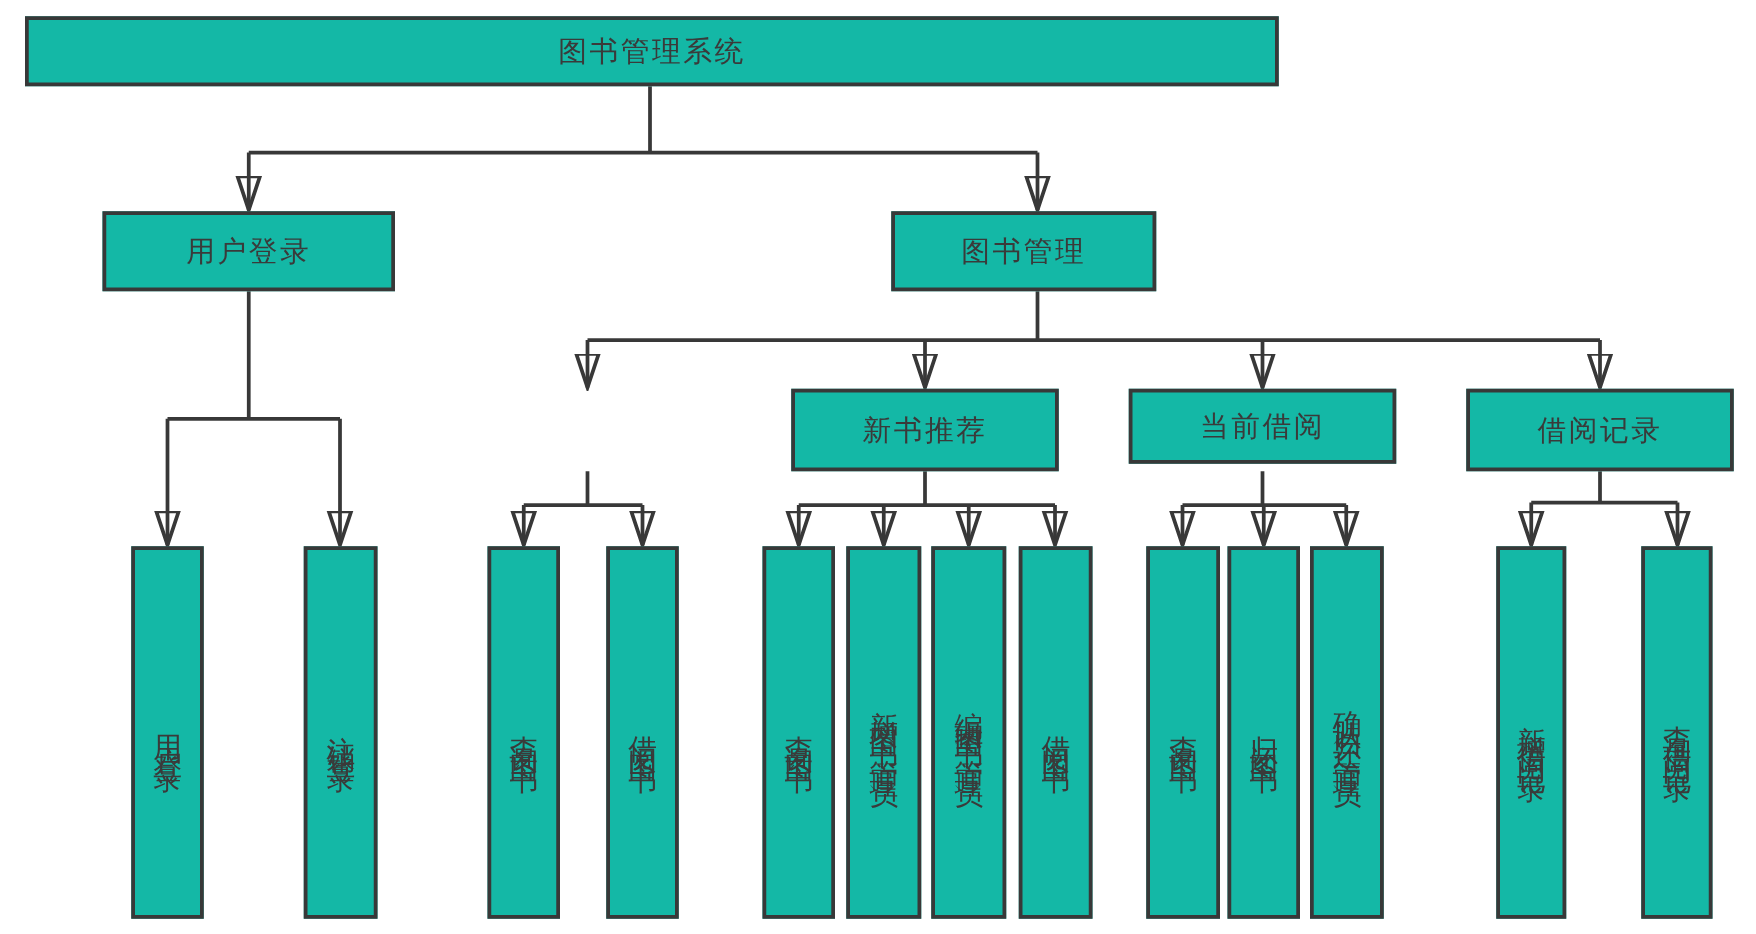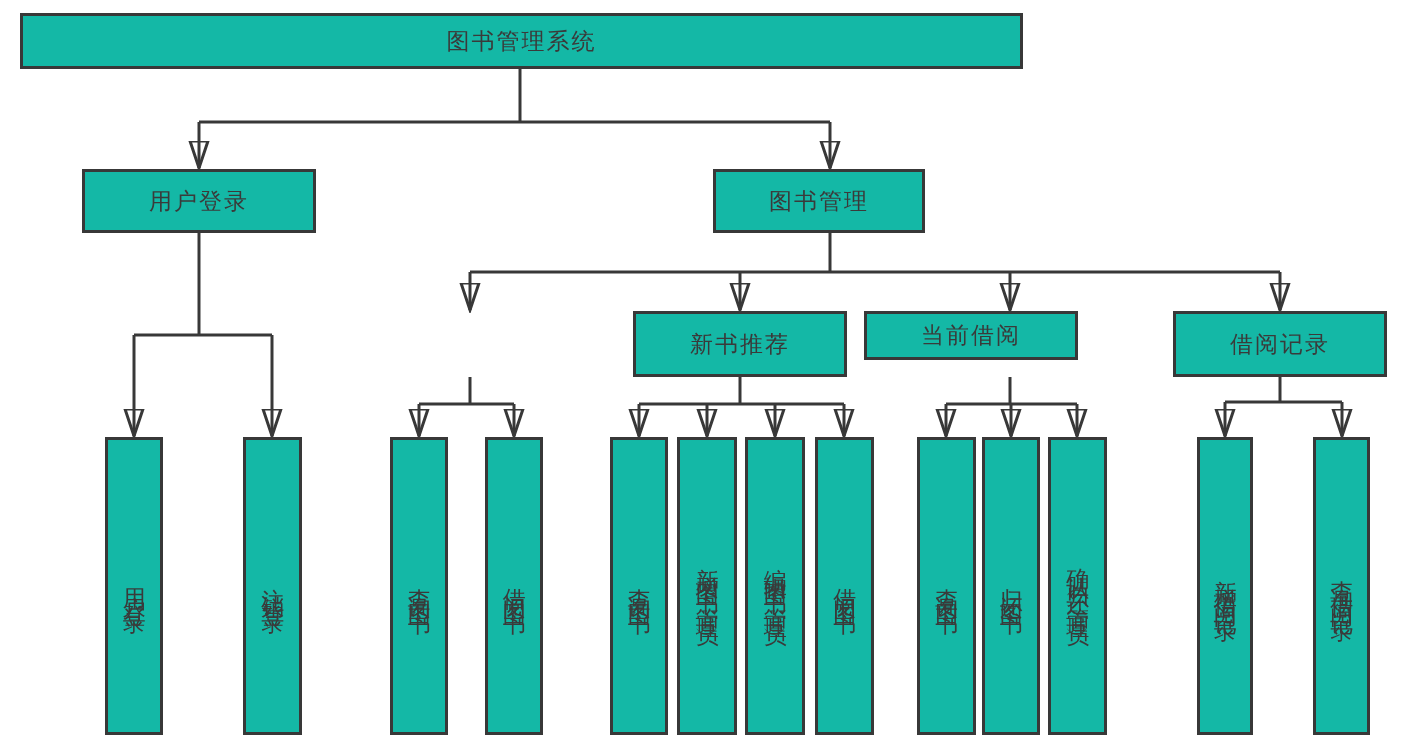--- a/index.html
+++ b/index.html
@@ -113,21 +113,21 @@
   <div class="box h-box" style="left:82px; top:169px; width:234px; height:64px;">
     <span>用户登录</span>
   </div>
   <div class="box h-box" style="left:713px; top:169px; width:212px; height:64px;">
     <span>图书管理</span>
   </div>
 
   <div class="box h-box" style="left:633px; top:311px; width:214px; height:66px;">
     <span>新书推荐</span>
   </div>
-  <div class="box h-box" style="left:864px; top:311px; width:214px; height:49px;">
+  <div class="box h-box" style="left:903px; top:311px; width:214px; height:60px;">
     <span>当前借阅</span>
   </div>
   <div class="box h-box" style="left:1173px; top:311px; width:214px; height:66px;">
     <span>借阅记录</span>
   </div>
 
   <div class="box v-box" style="left:105px; top:437px; width:58px; height:298px;">
     <span>用户登录</span>
   </div>
   <div class="box v-box" style="left:243px; top:437px; width:59px; height:298px;">

